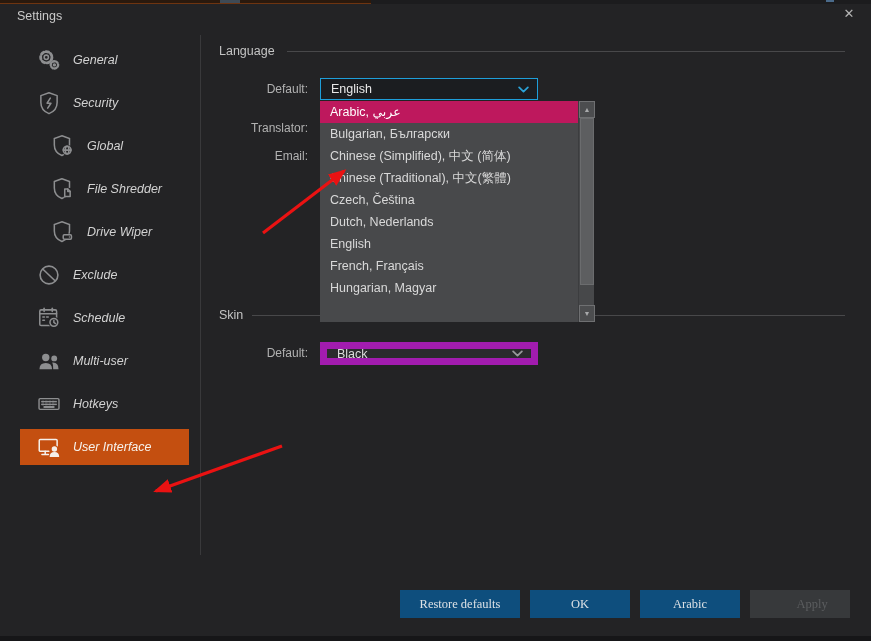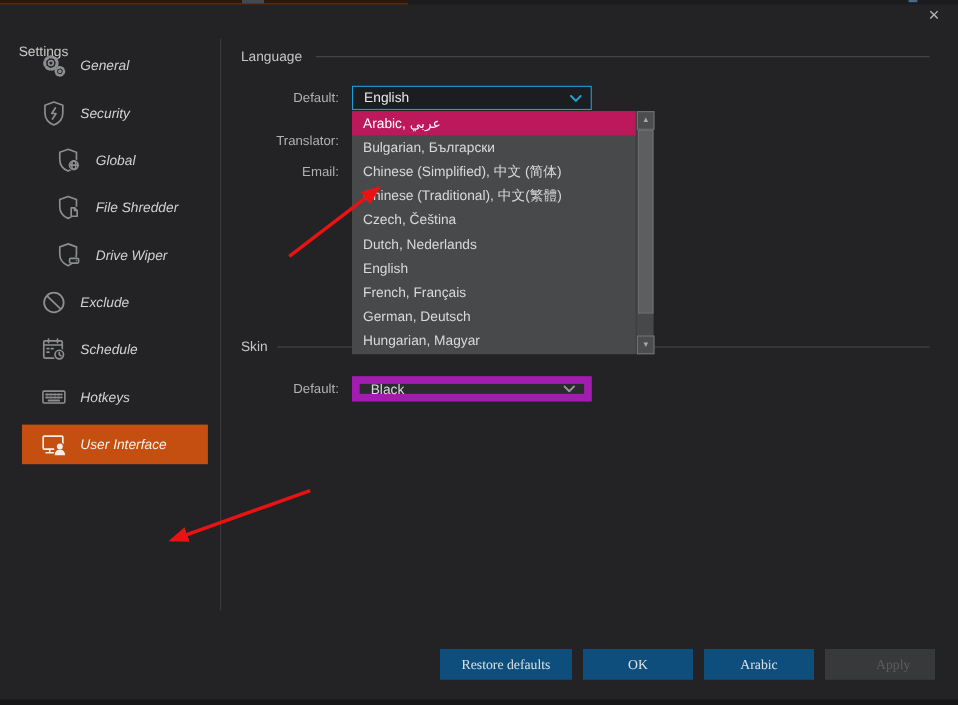--- a/index.html
+++ b/index.html
@@ -14,21 +14,21 @@
   
   .top-strip { position:absolute; left:0; top:0; width:871px; height:4px; background:#1c1c1e; }
   .top-strip .brown { position:absolute; left:0; top:0; width:371px; height:4px;
     background:#2a190d; border-bottom:1px solid #6e3410; }
   .top-strip .sliver-a { position:absolute; left:220px; top:0; width:20px; height:3px; background:#3f4a55; }
   .top-strip .sliver-b { position:absolute; left:826px; top:0; width:8px; height:2px; background:#4a6a8a; }
 
   .bottom-strip { position:absolute; left:0; top:636px; width:871px; height:5px; background:#161618; }
 
   
-  .win-title { position:absolute; left:17px; top:9px; font-size:12.5px; color:#c9c9c9;margin-top:31px; }
+  .win-title { position:absolute; left:17px; top:9px; font-size:12.5px; color:#c9c9c9; }
   .close-btn { position:absolute; left:838px; top:4px; width:22px; height:20px;
     color:#b4b4b4; font-size:13px; text-align:center; line-height:20px; cursor:pointer; }
 
   
   .sidebar { position:absolute; left:0; top:42px; width:200px;font-style:italic; }
   .side-item { position:relative; margin:0 0 7px 20px; width:169px; height:36px;
     display:flex; align-items:center; cursor:pointer; }
   .side-item .icon { width:26px; height:26px; margin-left:16px; color:#8d8e90; flex:none; }
   .side-item.indent .icon { margin-left:30px; }
   .side-item .lbl { margin-left:11px; font-size:12.5px; color:#d2d2d2; white-space:nowrap; }
@@ -177,20 +177,31 @@
         <line x1="6.3" y1="14" x2="7.8" y2="14"></line>
         <circle cx="16.5" cy="16" r="5.2" fill="#232325" stroke="none"></circle>
         <circle cx="16.5" cy="16" r="3.6"></circle>
         <path d="M16.5 14.2 V16 L18 17.1"></path>
       </svg>
       </span>
     <span class="lbl">Schedule</span>
   </div>
 
 
+  <div class="side-item">
+    <span class="icon">
+      <svg viewBox="0 0 24 24" fill="currentColor" stroke="none">
+        <circle cx="9" cy="8.8" r="3.4"></circle>
+        <path d="M3.2 19.5 Q3.2 13.8 9 13.8 T14.8 19.5 Z"></path>
+        <circle cx="16.8" cy="9.6" r="2.7"></circle>
+        <path d="M15 13.4 Q20.8 13 20.8 19.5 H15.9 Q16.1 15.6 15 13.4 Z"></path>
+      </svg>
+      </span>
+    <span class="lbl">Multi-user</span>
+  </div>
 
   <div class="side-item">
     <span class="icon">
       <svg viewBox="0 0 24 24" fill="none" stroke="currentColor" stroke-width="1.3" stroke-linecap="round">
         <rect x="2.8" y="7" width="18.4" height="10" rx="1"></rect>
         <line x1="5.5" y1="9.8" x2="18.5" y2="9.8" stroke-width="1.7" stroke-dasharray="1.7 1.5"></line>
         <line x1="5.5" y1="12.3" x2="18.5" y2="12.3" stroke-width="1.7" stroke-dasharray="1.7 1.5"></line>
         <line x1="7.6" y1="14.8" x2="16.4" y2="14.8" stroke-width="1.7"></line>
       </svg>
       </span>
@@ -234,21 +245,20 @@
 <div class="dd-list">
   <div class="dd-items">
     <div class="dd-item selected">Arabic, عربي</div>
     <div class="dd-item">Bulgarian, Български</div>
     <div class="dd-item">Chinese (Simplified), 中文 (简体)</div>
     <div class="dd-item">Chinese (Traditional), 中文(繁體)</div>
     <div class="dd-item">Czech, Čeština</div>
     <div class="dd-item">Dutch, Nederlands</div>
     <div class="dd-item">English</div>
     <div class="dd-item">French, Français</div>
-    <div class="dd-item">German, Deutsch</div>
     <div class="dd-item">Hungarian, Magyar</div>
   </div>
   <div class="dd-scroll">
     <div class="btn up">▲</div>
     <div class="thumb"></div>
     <div class="btn down">▼</div>
   </div>
 </div>
 
 <div class="sec-title" style="left:219px; top:308px;">Skin</div>

